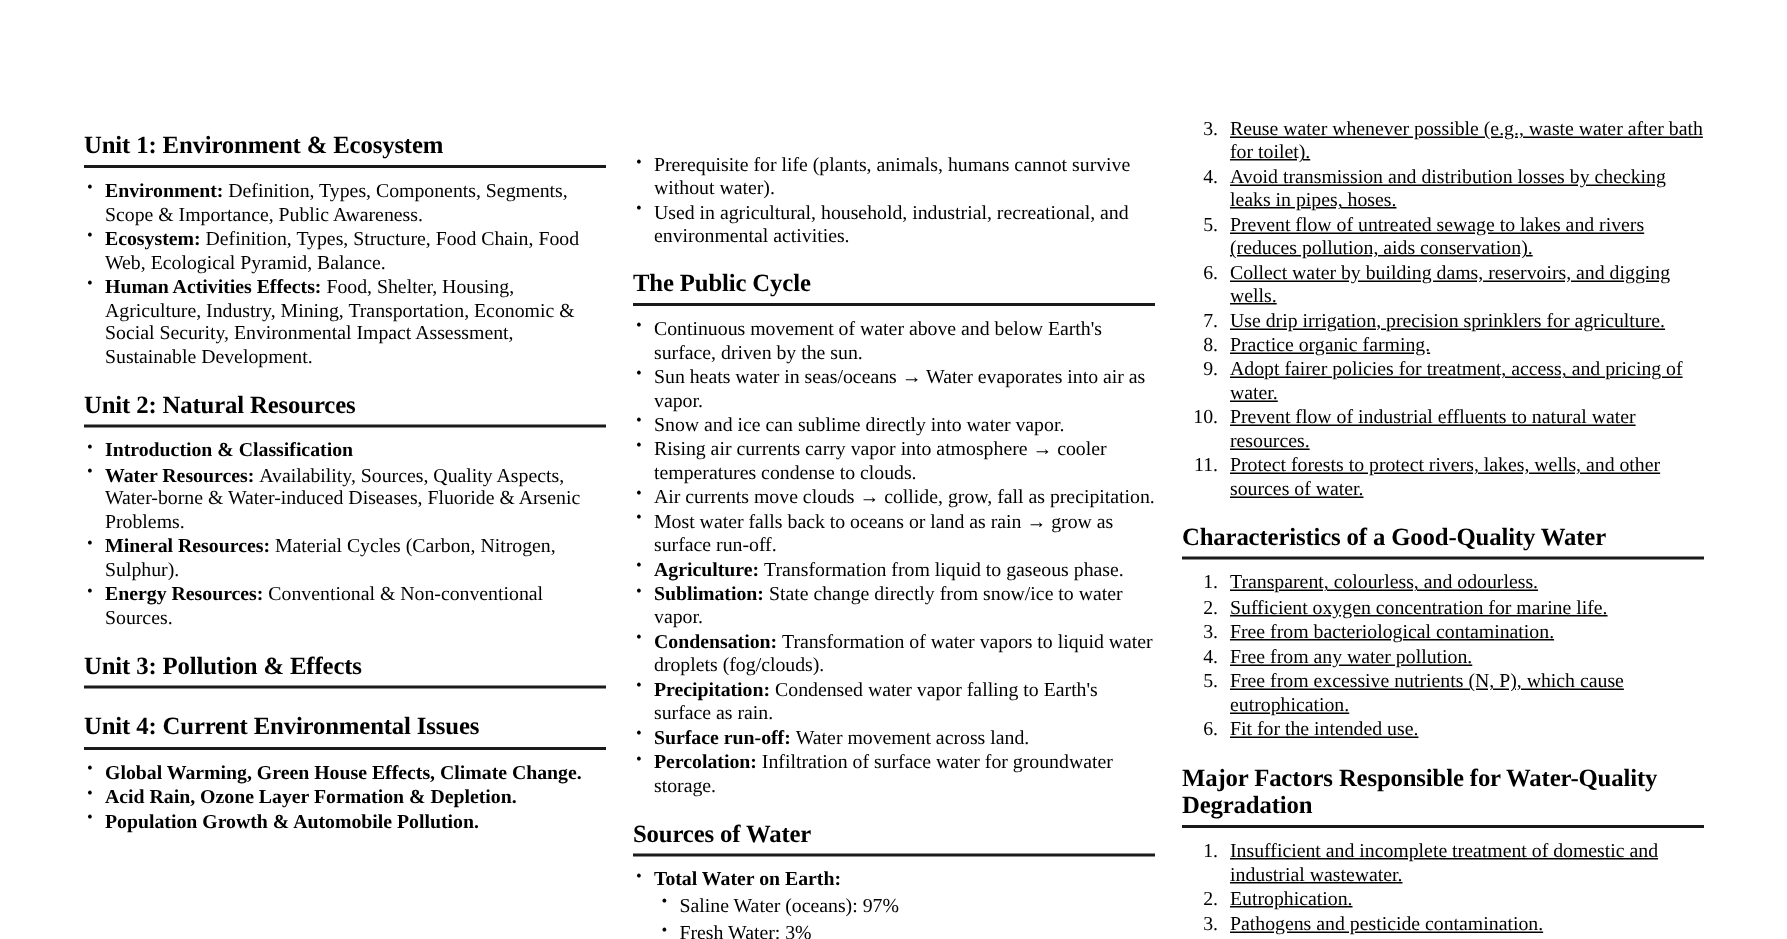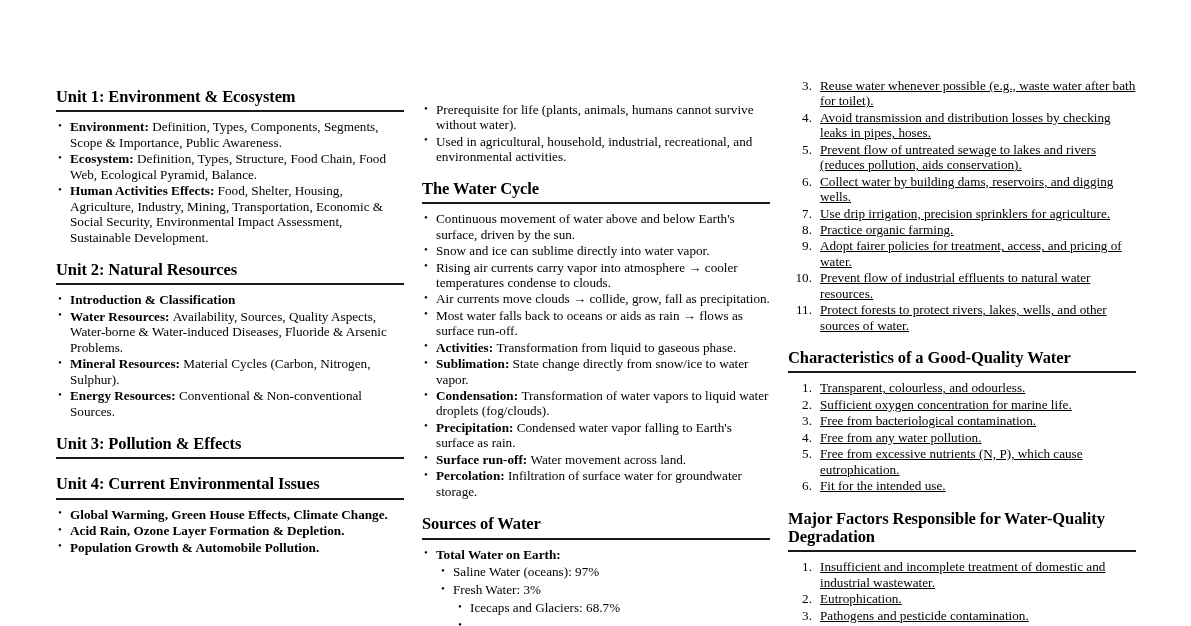--- a/index.html
+++ b/index.html
@@ -210,39 +210,42 @@
         <ul class="bullets" style="margin-top:0;">
           <li>
             <span>Prerequisite for life (plants, animals, humans cannot survive without water).</span>
           </li>
           <li>
             <span>Used in agricultural, household, industrial, recreational, and environmental activities.</span>
           </li>
         </ul>
 
         <div class="section" style="margin-top:15px;">
-          <h2 class="section-heading">The Water Cycle</h2>
+          <h2 class="section-heading">The Public Cycle</h2>
           <ul class="bullets">
             <li>
               <span>Continuous movement of water above and below Earth's surface, driven by the sun.</span>
             </li>
             <li>
+              <span>Sun heats water in seas/oceans → Water evaporates into air as vapor.</span>
+            </li>
+            <li>
               <span>Snow and ice can sublime directly into water vapor.</span>
             </li>
             <li>
               <span>Rising air currents carry vapor into atmosphere → cooler temperatures condense to clouds.</span>
             </li>
             <li>
               <span>Air currents move clouds → collide, grow, fall as precipitation.</span>
             </li>
             <li>
-              <span>Most water falls back to oceans or aids as rain → flows as surface run-off.</span>
-            </li>
-            <li>
-              <span class="lead">Activities: </span>
+              <span>Most water falls back to oceans or land as rain → grow as surface run-off.</span>
+            </li>
+            <li>
+              <span class="lead">Agriculture: </span>
               <span>Transformation from liquid to gaseous phase.</span>
             </li>
             <li>
               <span class="lead">Sublimation: </span>
               <span>State change directly from snow/ice to water vapor.</span>
             </li>
             <li>
               <span class="lead">Condensation: </span>
               <span>Transformation of water vapors to liquid water droplets (fog/clouds).</span>
             </li>

